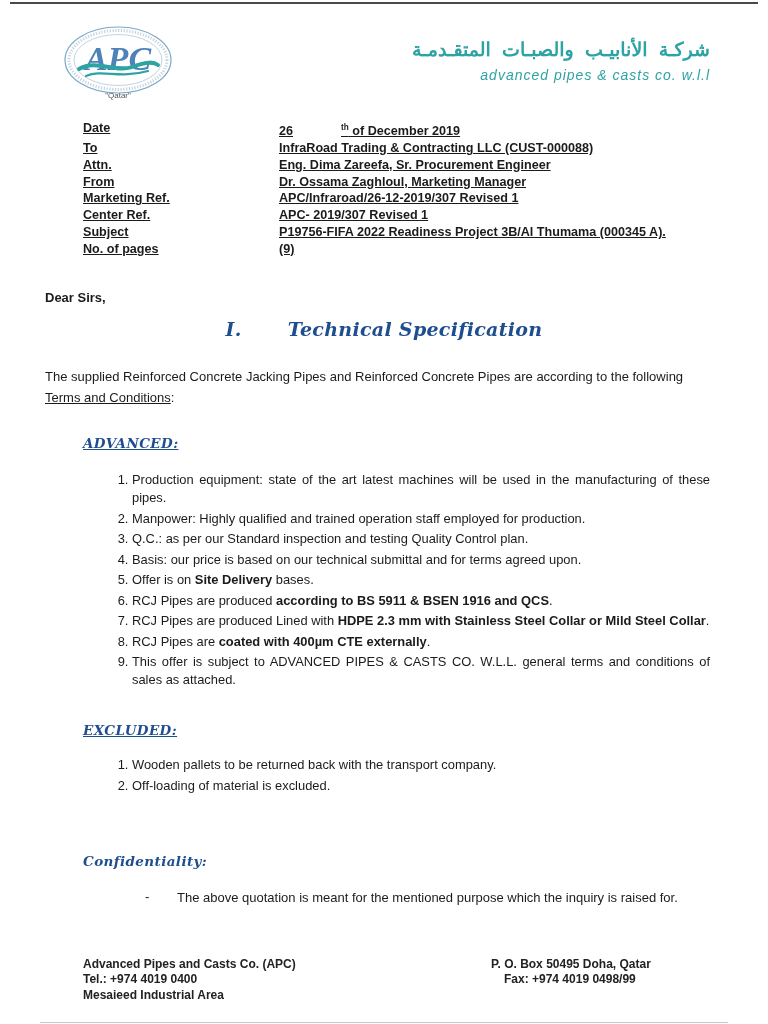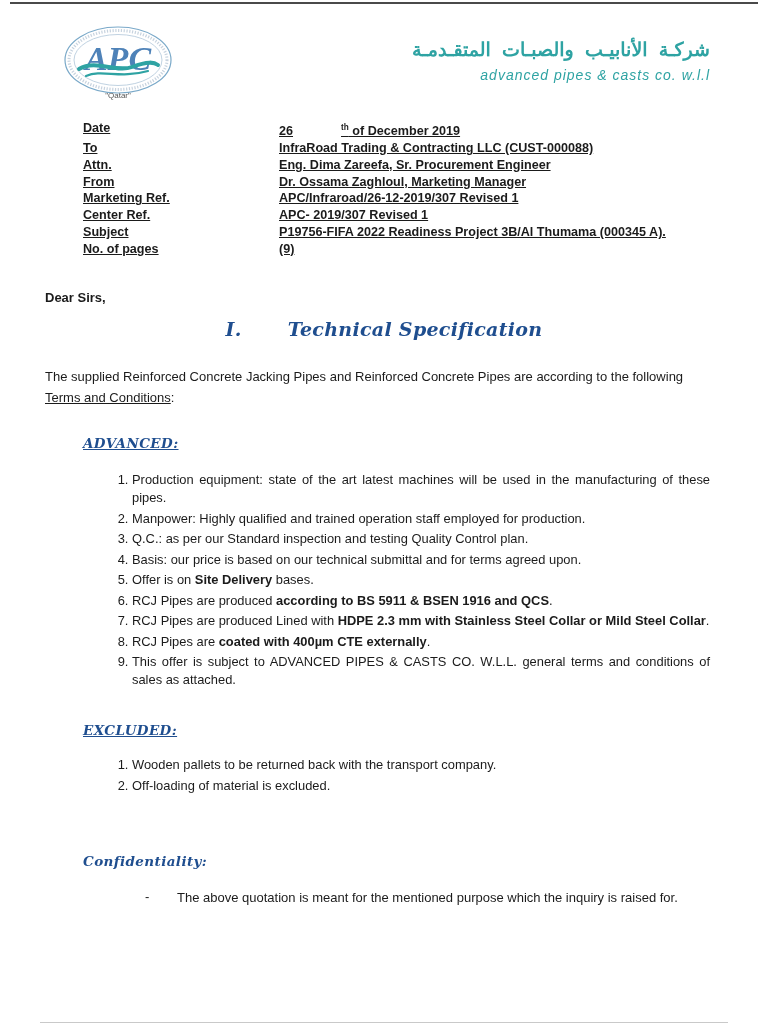--- a/index.html
+++ b/index.html
@@ -118,14 +118,23 @@
       <li><span>Wooden pallets to be returned back with the transport company.</span></li>
       <li><span>Off-loading of material is excluded.</span></li>
     </ol>
 
   <div class="sub-heading" style="margin-top:58px;">Confidentiality:</div>
   <ul class="dash-list">
       <li><span>The above quotation is meant for the mentioned purpose which the inquiry is raised for.</span></li>
     </ul>
 
   <div class="footer">
+    <div class="footer-left">
+      <div>Advanced Pipes and Casts Co. (APC)</div>
+      <div>Tel.: +974 4019 0400</div>
+      <div>Mesaieed Industrial Area</div>
+    </div>
+    <div class="footer-right">
+      <div>P. O. Box 50495 Doha, Qatar</div>
+      <div class="indent">Fax: +974 4019 0498/99</div>
+    </div>
   </div>
 </div>
 
 </body></html>

